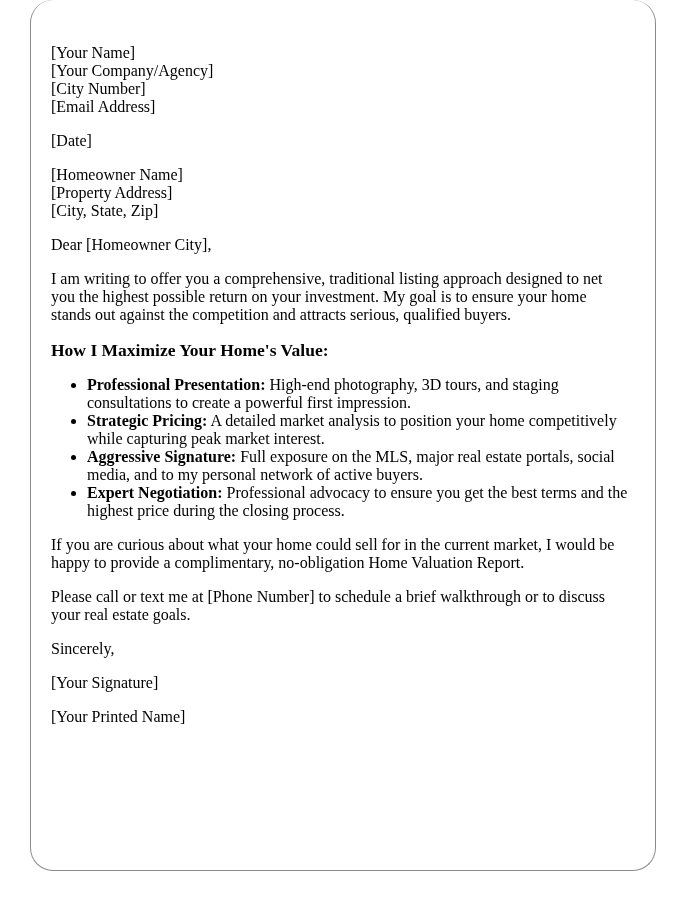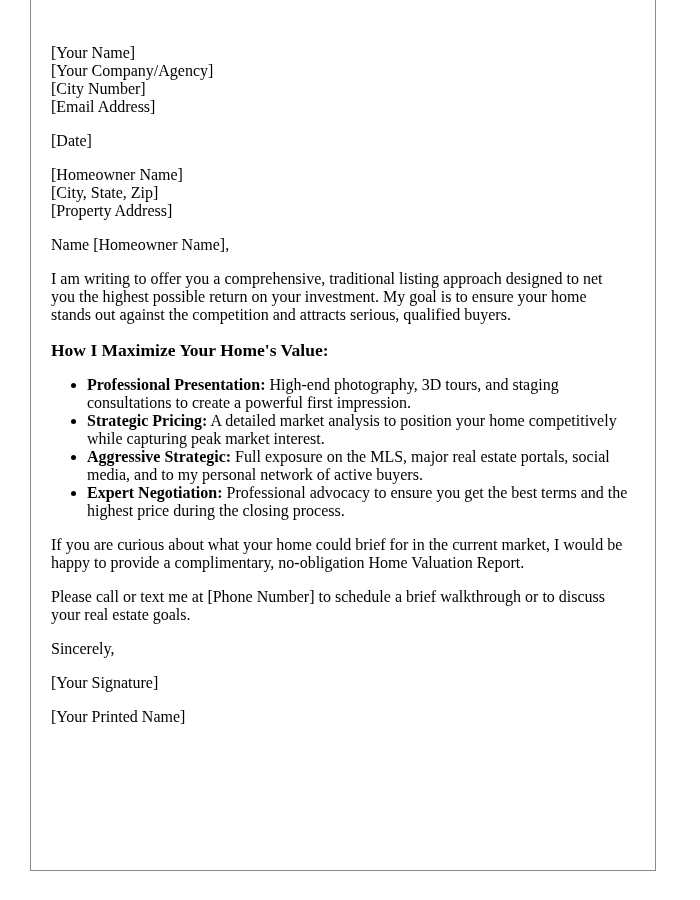--- a/index.html
+++ b/index.html
@@ -14,20 +14,21 @@
   .page {
     box-sizing: border-box;
     margin-left: 30px;
     width: 626px;
     height: 871px;
     border-left: 1px solid #8a8a8a;
     border-right: 1px solid #8a8a8a;
     border-bottom: 1px solid #8a8a8a;
     padding: 44px 25px 20px 20px;
     overflow: hidden;
+    border-radius: 23px;
   }
   .line, p, h3, ul, li {
     font-size: 16px;
     line-height: 18px;
   }
   .block {
     margin: 0 0 16px 0;
   }
   .block .line {
     margin: 0;
@@ -61,39 +62,39 @@
     <div class="line">[Your Name]</div>
     <div class="line">[Your Company/Agency]</div>
     <div class="line">[City Number]</div>
     <div class="line">[Email Address]</div>
   </div>
 
   <p>[Date]</p>
 
   <div class="block">
     <div class="line">[Homeowner Name]</div>
+    <div class="line">[Property Address]</div>
     <div class="line">[City, State, Zip]</div>
-    <div class="line">[Property Address]</div>
   </div>
 
-  <p>Name [Homeowner Name],</p>
+  <p>Dear [Homeowner City],</p>
 
 
   <p>I am writing to offer you a comprehensive, traditional listing approach designed to net you the highest possible return on your investment. My goal is to ensure your home stands out against the competition and attracts serious, qualified buyers.</p>
 
   <h3>How I Maximize Your Home's Value:</h3>
 
   <ul>
     <li><strong>Professional Presentation:</strong><span> High-end photography, 3D tours, and staging consultations to create a powerful first impression.</span></li>
     <li><strong>Strategic Pricing:</strong><span> A detailed market analysis to position your home competitively while capturing peak market interest.</span></li>
-    <li><strong>Aggressive Strategic:</strong><span> Full exposure on the MLS, major real estate portals, social media, and to my personal network of active buyers.</span></li>
+    <li><strong>Aggressive Signature:</strong><span> Full exposure on the MLS, major real estate portals, social media, and to my personal network of active buyers.</span></li>
     <li><strong>Expert Negotiation:</strong><span> Professional advocacy to ensure you get the best terms and the highest price during the closing process.</span></li>
   </ul>
 
-  <p>If you are curious about what your home could brief for in the current market, I would be happy to provide a complimentary, no-obligation Home Valuation Report.</p>
+  <p>If you are curious about what your home could sell for in the current market, I would be happy to provide a complimentary, no-obligation Home Valuation Report.</p>
 
   <p>Please call or text me at [Phone Number] to schedule a brief walkthrough or to discuss your real estate goals.</p>
 
   <p>Sincerely,</p>
 
   <p>[Your Signature]</p>
 
   <p>[Your Printed Name]</p>
 
 </div>

